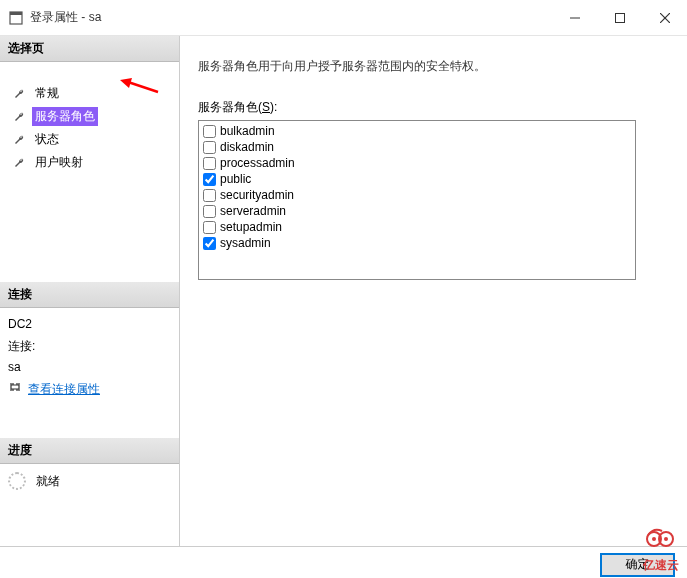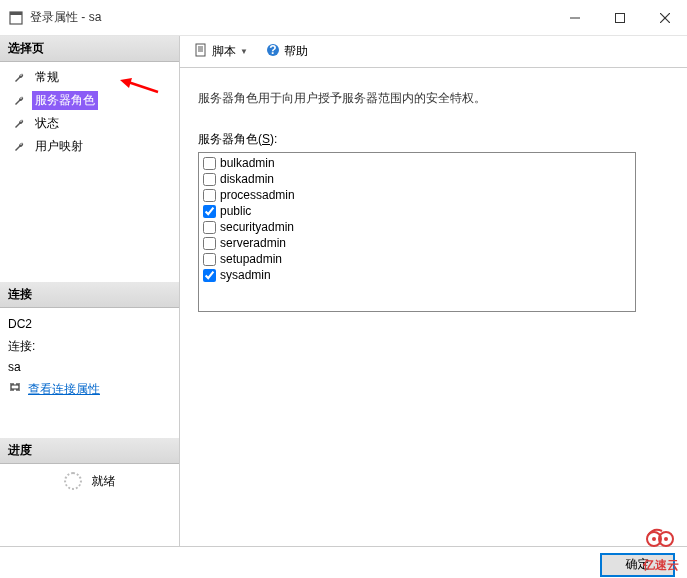--- a/index.html
+++ b/index.html
@@ -8,32 +8,32 @@
 .titlebar { height: 36px; display: flex; align-items: center; border-bottom: 1px solid #e5e5e5; }
 .titlebar .icon { width: 16px; height: 16px; margin: 0 6px 0 8px; display: inline-flex; align-items: center; justify-content: center; }
 .titlebar .title { flex: 1; color: #333; }
 .titlebar .win-btns { display: flex; height: 100%; }
 .titlebar .win-btn { width: 45px; display: flex; align-items: center; justify-content: center; color: #333; cursor: pointer; }
 
 .body-wrap { display: flex; height: 510px; }
 
 .sidebar { width: 180px; display: flex; flex-direction: column; border-right: 1px solid #ccc; }
 .panel-header { background: linear-gradient(#e8e8e8, #d8d8d8); padding: 4px 8px; font-weight: bold; border-bottom: 1px solid #bbb; }
-.panel-body { flex: 1; background: #fff; padding: 4px 0; }
+.panel-body { flex: 1; background: #fff; padding: 20px 0; }
 .nav-item { display: flex; align-items: center; padding: 2px 6px 2px 14px; cursor: pointer; }
 .nav-item .wrench { width: 14px; height: 14px; margin-right: 4px; display: inline-flex; }
 .nav-item.selected span.lbl { background: #8b5cf6; color: #fff; padding: 1px 3px; }
 .nav-item span.lbl { padding: 1px 3px; }
 .arrow-pointer { position: absolute; left: 120px; top: 78px; }
 
 .conn-body { padding: 6px 8px; line-height: 1.8; }
 .conn-link { color: #0066cc; text-decoration: underline; cursor: pointer; }
 .conn-row { display: flex; align-items: center; gap: 6px; }
 
-.progress-body { padding: 8px; display: flex; align-items: center; gap: 10px; justify-content: center; }
+.progress-body { padding: 8px; display: flex; align-items: center; gap: 10px; }
 .progress-spinner { width: 18px; height: 18px; border: 2px dotted #bbb; border-radius: 50%; }
 
 .main { flex: 1; display: flex; flex-direction: column; }
 .toolbar { height: 32px; display: flex; align-items: center; gap: 6px; padding: 0 8px; border-bottom: 1px solid #ccc; }
 .toolbar-btn { display: flex; align-items: center; gap: 4px; padding: 3px 6px; cursor: pointer; }
 .dropdown-arrow { font-size: 8px; color: #555; }
 
 .content { flex: 1; padding: 22px 18px; position: relative; }
 .desc { color: #333; margin-bottom: 24px; }
 .roles-label { margin-bottom: 4px; }
@@ -133,39 +133,20 @@
     </div>
 
     <div class="panel-header">进度</div>
     <div class="progress-body">
       <div class="progress-spinner"></div>
       <span>就绪</span>
     </div>
   </div>
 
   <div class="main">
-    <div class="toolbar">
-      <div class="toolbar-btn">
-        <span><svg width="14" height="14" viewBox="0 0 14 14">
-              <rect x="2" y="1" width="9" height="12" fill="none" stroke="#555"></rect>
-              <line x1="4" y1="4" x2="9" y2="4" stroke="#555"></line>
-              <line x1="4" y1="6" x2="9" y2="6" stroke="#555"></line>
-              <line x1="4" y1="8" x2="9" y2="8" stroke="#555"></line>
-            </svg></span>
-        <span>脚本</span>
-        <span class="dropdown-arrow">▼</span>
-      </div>
-      <div class="toolbar-btn">
-        <span><svg width="14" height="14" viewBox="0 0 14 14">
-              <circle cx="7" cy="7" r="6" fill="#2b7cd3"></circle>
-              <text x="7" y="11" font-size="10" fill="#fff" text-anchor="middle" font-weight="bold">?</text>
-            </svg></span>
-        <span>帮助</span>
-      </div>
-    </div>
 
     <div class="content">
       <div class="desc">服务器角色用于向用户授予服务器范围内的安全特权。</div>
       <div class="roles-label">
         <span>服务器角色(</span><u>S</u><span>):</span>
       </div>
       <div class="roles-box" id="roles-box">
           <div class="role-row">
             <input type="checkbox" style="">
             <span>bulkadmin</span>

